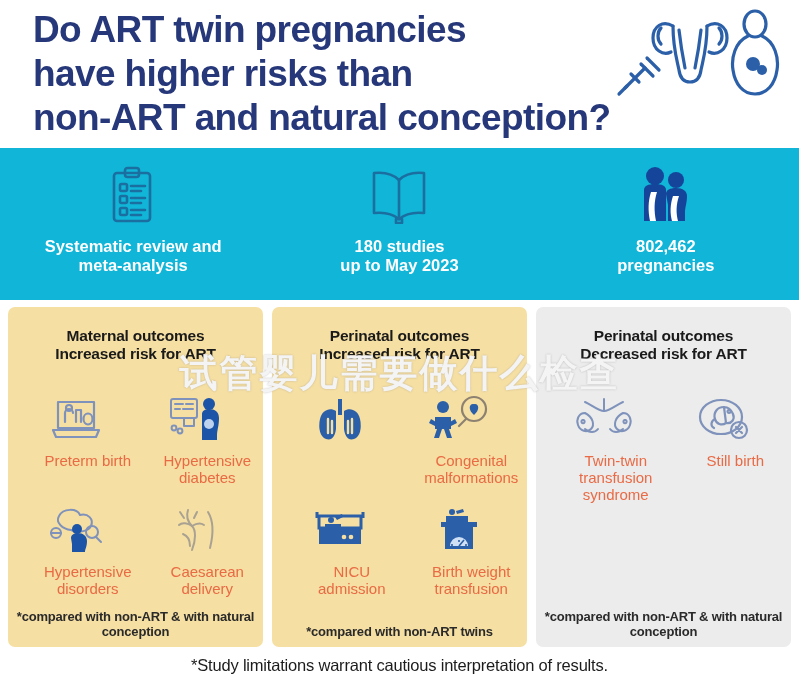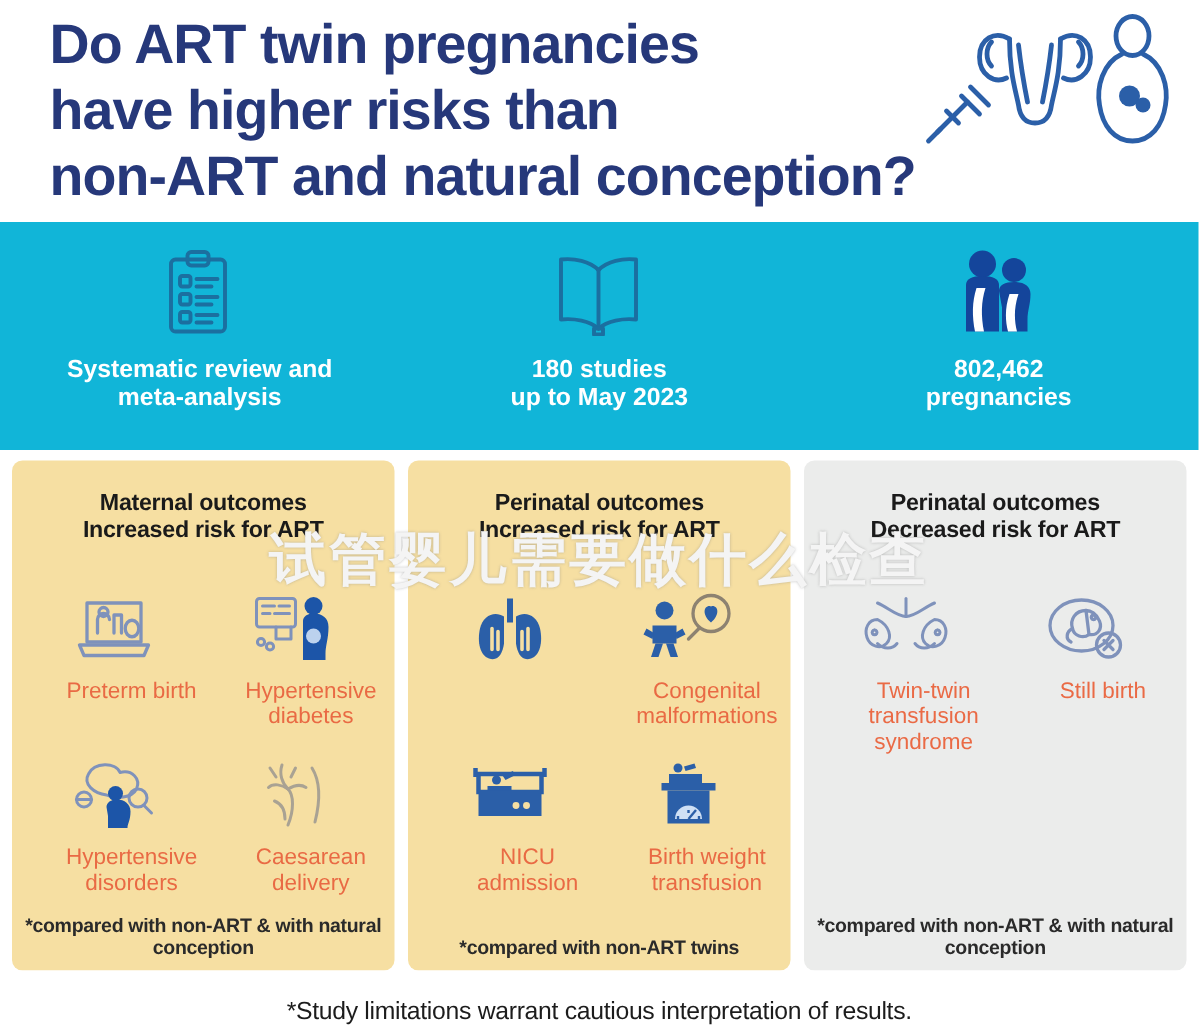--- a/index.html
+++ b/index.html
@@ -86,21 +86,21 @@
   .card.grey .cell-label{color:#ea6a45;}
   .foot-note{
     position:absolute;bottom:8px;left:0;width:100%;
     text-align:center;font-size:13px;font-weight:bold;
     color:#2a2a2a;letter-spacing:-0.2px;
   }
 
   
   .footer{
     position:absolute;bottom:0;left:0;width:799px;height:37px;
-    display:flex;align-items:flex-end;justify-content:center;
+    display:flex;align-items:center;justify-content:center;
     background:#ffffff;
   }
   .footer-txt{
     font-size:16.5px;color:#1c1c1c;font-weight:normal;
     letter-spacing:-0.2px;
   }
 
   
   .watermark{
     position:absolute;top:348px;left:0;width:799px;

